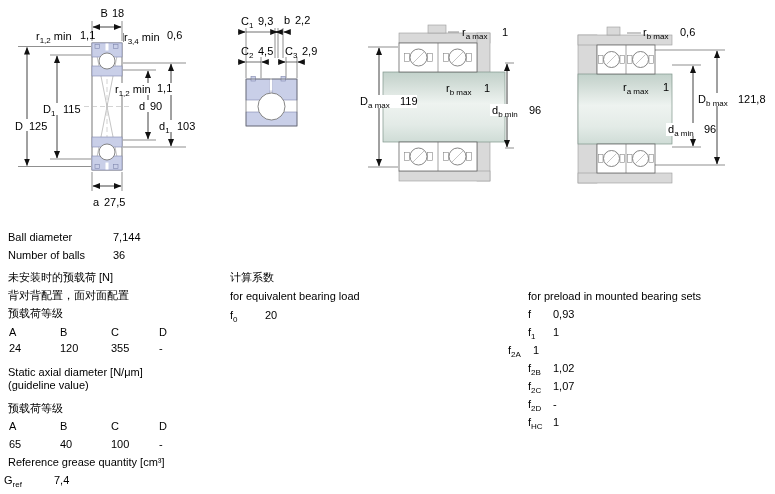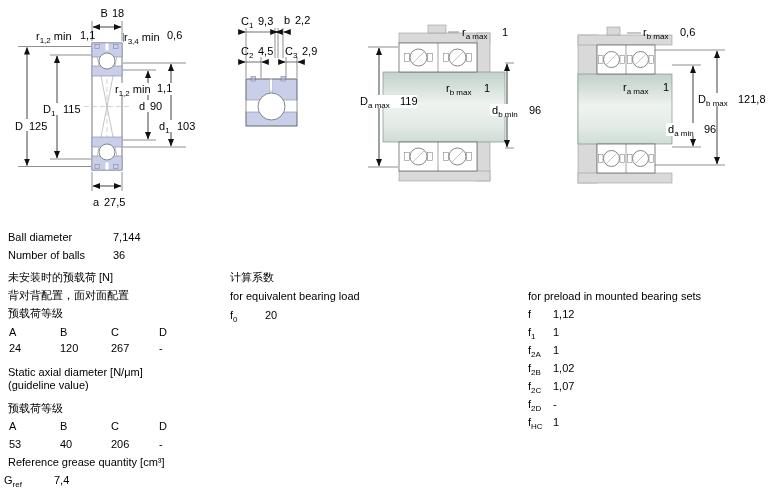--- a/index.html
+++ b/index.html
@@ -290,50 +290,50 @@
 <div class="row" style="left:8px;top:249px">
   <span class="w105 b">Number of balls</span><span>36</span>
 </div>
 <div class="row b" style="left:8px;top:271px">未安装时的预载荷 [N]</div>
 <div class="row" style="left:8px;top:289px">背对背配置，面对面配置</div>
 <div class="row" style="left:8px;top:307px">预载荷等级</div>
 <div class="row" style="left:9px;top:326px">
   <span class="w51">A</span><span class="w51">B</span><span class="w48">C</span><span>D</span>
 </div>
 <div class="row" style="left:9px;top:342px">
-  <span class="w51">24</span><span class="w51">120</span><span class="w48">267</span><span>-</span>
+  <span class="w51">24</span><span class="w51">120</span><span class="w48">355</span><span>-</span>
 </div>
 <div class="row b" style="left:8px;top:366px">Static axial diameter [N/μm]</div>
 <div class="row" style="left:8px;top:379px">(guideline value)</div>
 <div class="row" style="left:8px;top:402px">预载荷等级</div>
 <div class="row" style="left:9px;top:420px">
   <span class="w51">A</span><span class="w51">B</span><span class="w48">C</span><span>D</span>
 </div>
 <div class="row" style="left:9px;top:438px">
-  <span class="w51">53</span><span class="w51">40</span><span class="w48">206</span><span>-</span>
+  <span class="w51">65</span><span class="w51">40</span><span class="w48">100</span><span>-</span>
 </div>
 <div class="row b" style="left:8px;top:456px">Reference grease quantity [cm³]</div>
 <div class="row" style="left:4px;top:474px">
   <span class="w50"><span>G</span><sub>ref</sub></span><span>7,4</span>
 </div>
 
 <div class="row b" style="left:230px;top:271px">计算系数</div>
 <div class="row b" style="left:230px;top:290px">for equivalent bearing load</div>
 <div class="row" style="left:230px;top:309px">
   <span class="w35"><span>f</span><sub>0</sub></span><span>20</span>
 </div>
 
 <div class="row b" style="left:528px;top:290px">for preload in mounted bearing sets</div>
 <div class="row" style="left:528px;top:308px">
-  <span class="w25"><span>f</span><sub></sub></span><span>1,12</span>
+  <span class="w25"><span>f</span><sub></sub></span><span>0,93</span>
 </div>
 <div class="row" style="left:528px;top:326px">
   <span class="w25"><span>f</span><sub>1</sub></span><span>1</span>
 </div>
-<div class="row" style="left:528px;top:344px">
+<div class="row" style="left:508px;top:344px">
   <span class="w25"><span>f</span><sub>2A</sub></span><span>1</span>
 </div>
 <div class="row" style="left:528px;top:362px">
   <span class="w25"><span>f</span><sub>2B</sub></span><span>1,02</span>
 </div>
 <div class="row" style="left:528px;top:380px">
   <span class="w25"><span>f</span><sub>2C</sub></span><span>1,07</span>
 </div>
 <div class="row" style="left:528px;top:398px">
   <span class="w25"><span>f</span><sub>2D</sub></span><span>-</span>

